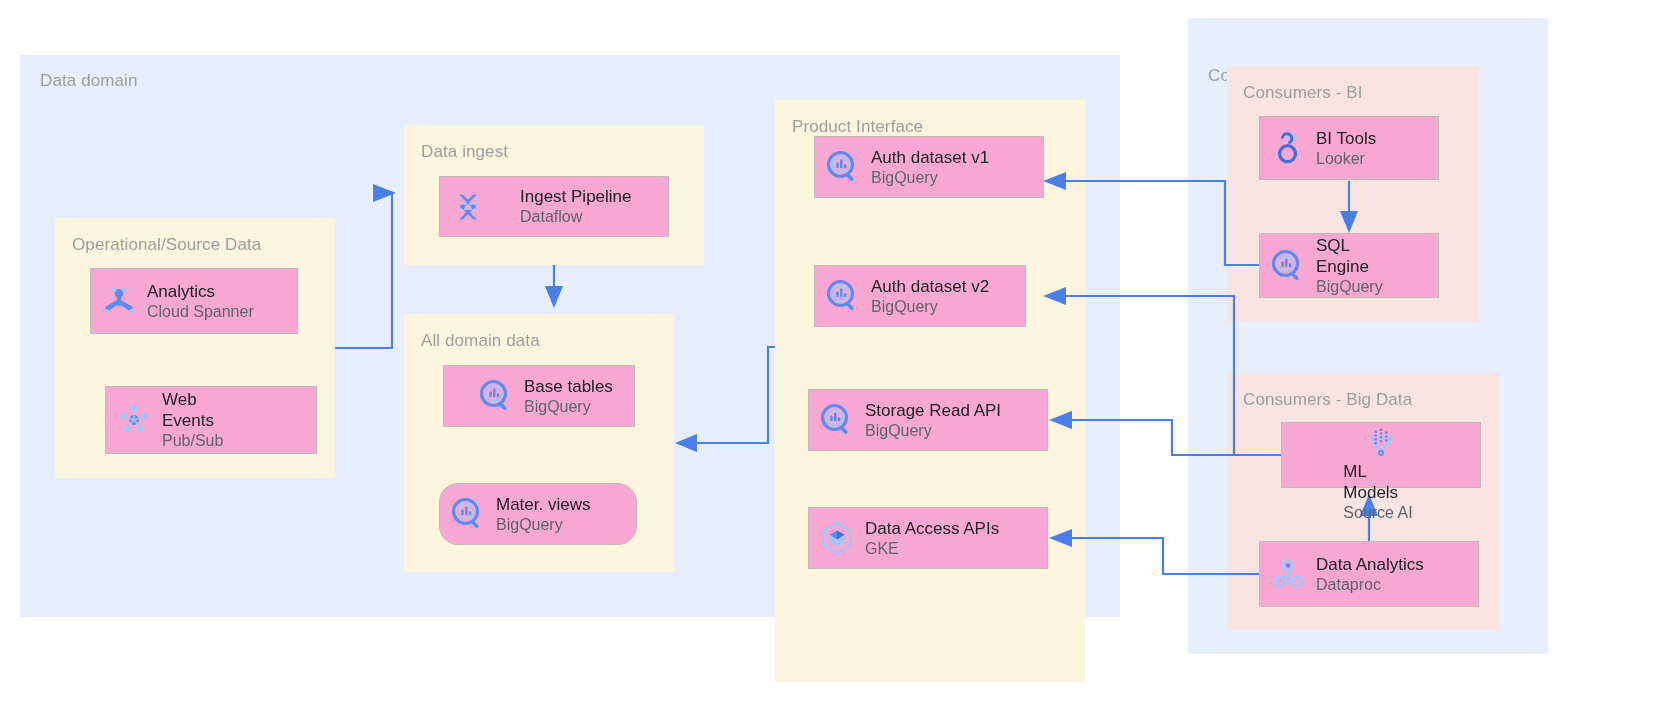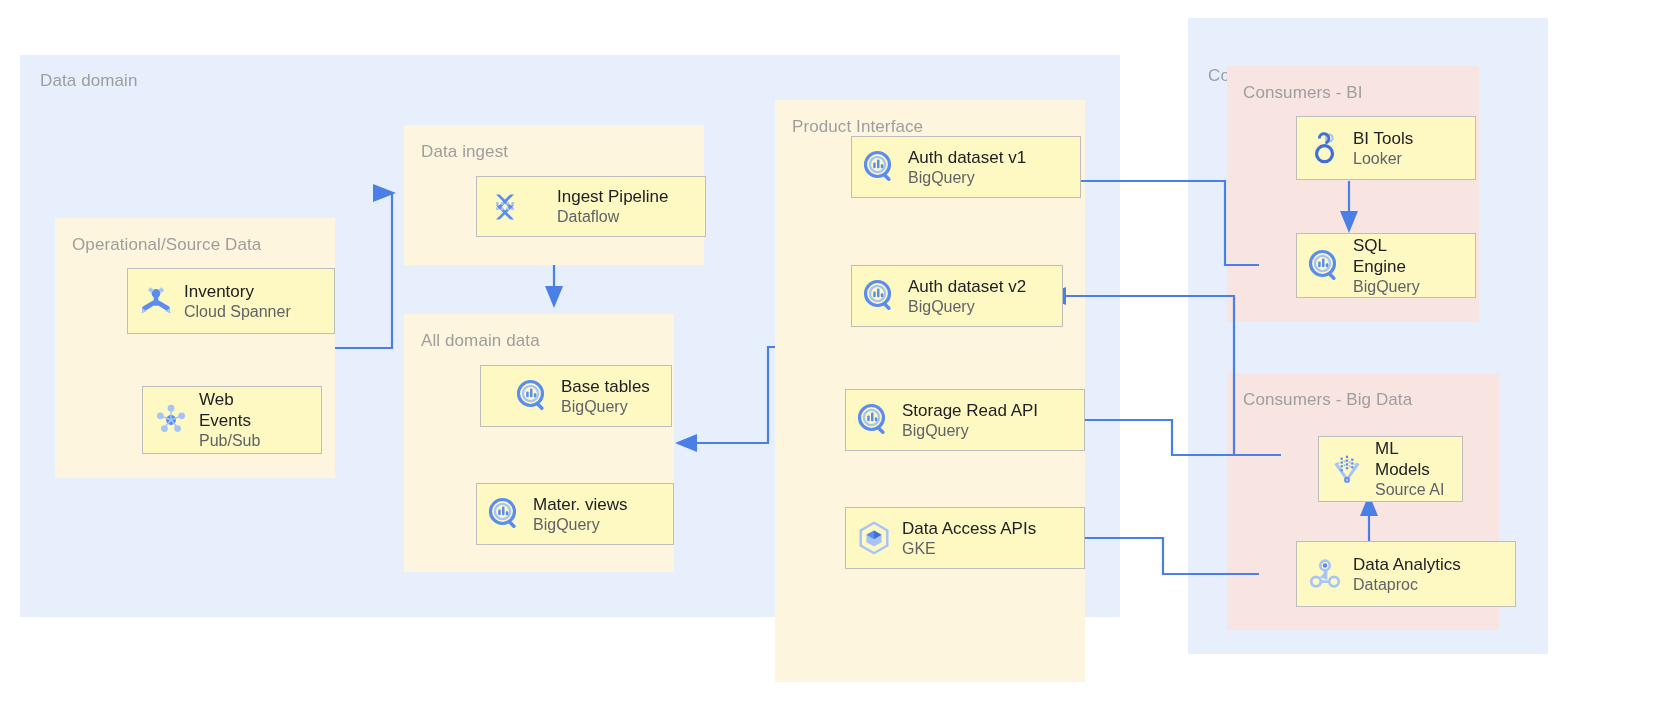--- a/index.html
+++ b/index.html
@@ -6,21 +6,21 @@
   body{width:1664px;height:716px;font-family:"Liberation Sans",sans-serif;overflow:hidden;}
   #stage{position:relative;width:1664px;height:716px;}
 
   .group{position:absolute;box-sizing:border-box;}
   .group-label{position:absolute;color:#9e9e9e;font-size:17px;line-height:20px;white-space:nowrap;letter-spacing:.1px;}
 
   .g-blue{background:#e6effb;}
   .g-yellow{background:#fdf5de;}
   .g-pink{background:#f8e5e1;}
 
-  .node{position:absolute;box-sizing:border-box;background:#fef9c3;border:1px solid #bdbdbd;display:flex;align-items:center;margin-left:37px;}
+  .node{position:absolute;box-sizing:border-box;background:#f9a8d4;border:1px solid #bdbdbd;display:flex;align-items:center;}
   .node .ico{width:56px;min-width:56px;display:flex;align-items:center;justify-content:center;}
   .node .txt{display:flex;flex-direction:column;justify-content:center;padding-right:6px;}
   .node .t1{font-size:17px;line-height:21px;color:#202124;white-space:pre-line;}
   .node .t2{font-size:16px;line-height:20px;color:#5f6368;white-space:nowrap;}
 
   svg.edges{position:absolute;left:0;top:0;width:1664px;height:716px;pointer-events:none;}
   .ln{fill:none;stroke:#4a7fe8;stroke-width:2.2;}
   .ah{fill:#4a7fe8;}
 </style>
 </head>
@@ -118,26 +118,26 @@
           <path d="M14.5 5.5 l3.2 3.2 -3.0 3.0 -3.2-3.2z" fill="#a7c4f7"></path>
           <path d="M25.5 5.5 l3.2 3.2 -3.0 3.0 -3.2-3.2z" fill="#a7c4f7"></path>
           <path d="M19.9 23.5 L9.2 30.0 a2.6 2.6 0 0 1-3.6-1.0 2.6 2.6 0 0 1 1.0-3.5l10.8-6.3z"></path>
           <path d="M20.1 23.5 L30.8 30.0 a2.6 2.6 0 0 0 3.6-1.0 2.6 2.6 0 0 0-1.0-3.5l-10.8-6.3z"></path>
           <path d="M6.0 27.5 l-1.4 5.6 5.4-2.0z" fill="#a7c4f7"></path>
           <path d="M34.0 27.5 l1.4 5.6 -5.4-2.0z" fill="#a7c4f7"></path>
         </g>
       </svg>
     </div>
     <div class="txt">
-      <div class="t1">Inventory</div>
+      <div class="t1">Analytics</div>
       <div class="t2">Cloud Spanner</div>
     </div>
   </div>
 
-  <div class="node" style="left:105px;top:386px;width:180px;height:68px;">
+  <div class="node" style="left:105px;top:386px;width:212px;height:68px;">
     <div class="ico">
       <svg width="38" height="38" viewBox="0 0 40 40">
         <g fill="#a7c4f7">
           <circle cx="20" cy="20" r="5.2" fill="#5b8def"></circle>
           <circle cx="20" cy="7.5" r="3.6"></circle>
           <circle cx="8.8" cy="15.6" r="3.6"></circle>
           <circle cx="31.2" cy="15.6" r="3.6"></circle>
           <circle cx="13.1" cy="29" r="3.6"></circle>
           <circle cx="26.9" cy="29" r="3.6"></circle>
           <g stroke="#a7c4f7" stroke-width="1.6">
@@ -198,21 +198,21 @@
         </g>
         <rect x="24.6" y="25.4" width="9.6" height="3.6" rx="1.8" transform="rotate(45 24.6 25.4)" fill="#5b8def"></rect>
       </svg>
     </div>
     <div class="txt">
       <div class="t1">Base tables</div>
       <div class="t2">BigQuery</div>
     </div>
   </div>
 
-  <div class="node" style="left:439px;top:483px;width:198px;height:62px;">
+  <div class="node" style="left:439px;top:483px;width:198px;height:62px;border-radius:19px;">
     <div class="ico">
       <svg width="40" height="40" viewBox="0 0 40 40">
         <circle cx="17.5" cy="17.5" r="12" fill="none" stroke="#5b8def" stroke-width="3.2"></circle>
         <circle cx="17.5" cy="17.5" r="7.6" fill="none" stroke="#a7c4f7" stroke-width="2.4"></circle>
         <g fill="#5b8def">
           <rect x="13.2" y="15.6" width="2.5" height="5.6" rx="1"></rect>
           <rect x="17" y="12.6" width="2.5" height="8.6" rx="1"></rect>
           <rect x="20.8" y="17.2" width="2.5" height="4" rx="1"></rect>
         </g>
         <rect x="24.6" y="25.4" width="9.6" height="3.6" rx="1.8" transform="rotate(45 24.6 25.4)" fill="#5b8def"></rect>
@@ -323,21 +323,21 @@
         <rect x="24.6" y="25.4" width="9.6" height="3.6" rx="1.8" transform="rotate(45 24.6 25.4)" fill="#5b8def"></rect>
       </svg>
     </div>
     <div class="txt">
       <div class="t1">SQL
 Engine</div>
       <div class="t2">BigQuery</div>
     </div>
   </div>
 
-  <div class="node" style="left:1281px;top:436px;width:145px;height:66px;">
+  <div class="node" style="left:1281px;top:422px;width:200px;height:66px;flex-direction:column;">
     <div class="ico">
       <svg width="38" height="38" viewBox="0 0 40 40">
         <path d="M8 14 L20 31 L32 14" fill="none" stroke="#a7c4f7" stroke-width="3.2" stroke-linejoin="round"></path>
         <circle cx="20" cy="31.5" r="2.2" fill="none" stroke="#5b8def" stroke-width="1.8"></circle>
         <g fill="#5b8def">
           <rect x="13.2" y="8" width="2.4" height="2.4"></rect>
             <rect x="13.2" y="12" width="2.4" height="2.4"></rect>
           <rect x="13.2" y="16" width="2.4" height="2.4"></rect>
             <rect x="13.2" y="20" width="2.4" height="2.4"></rect>
           <rect x="18.8" y="6" width="2.4" height="2.4"></rect>

